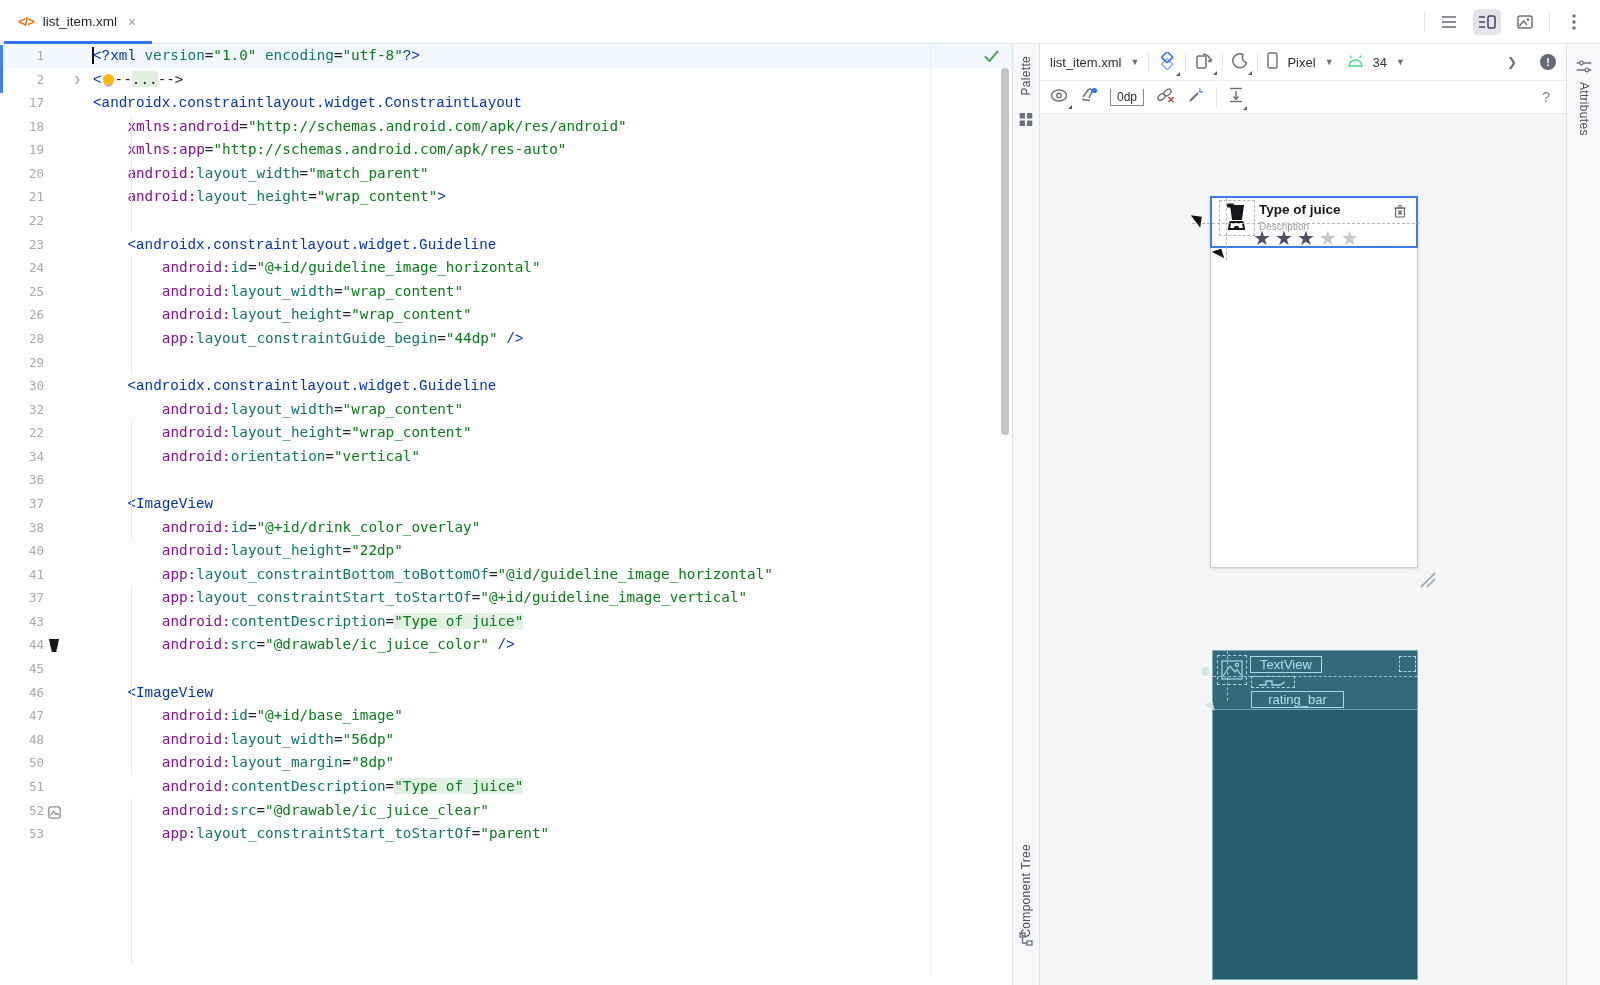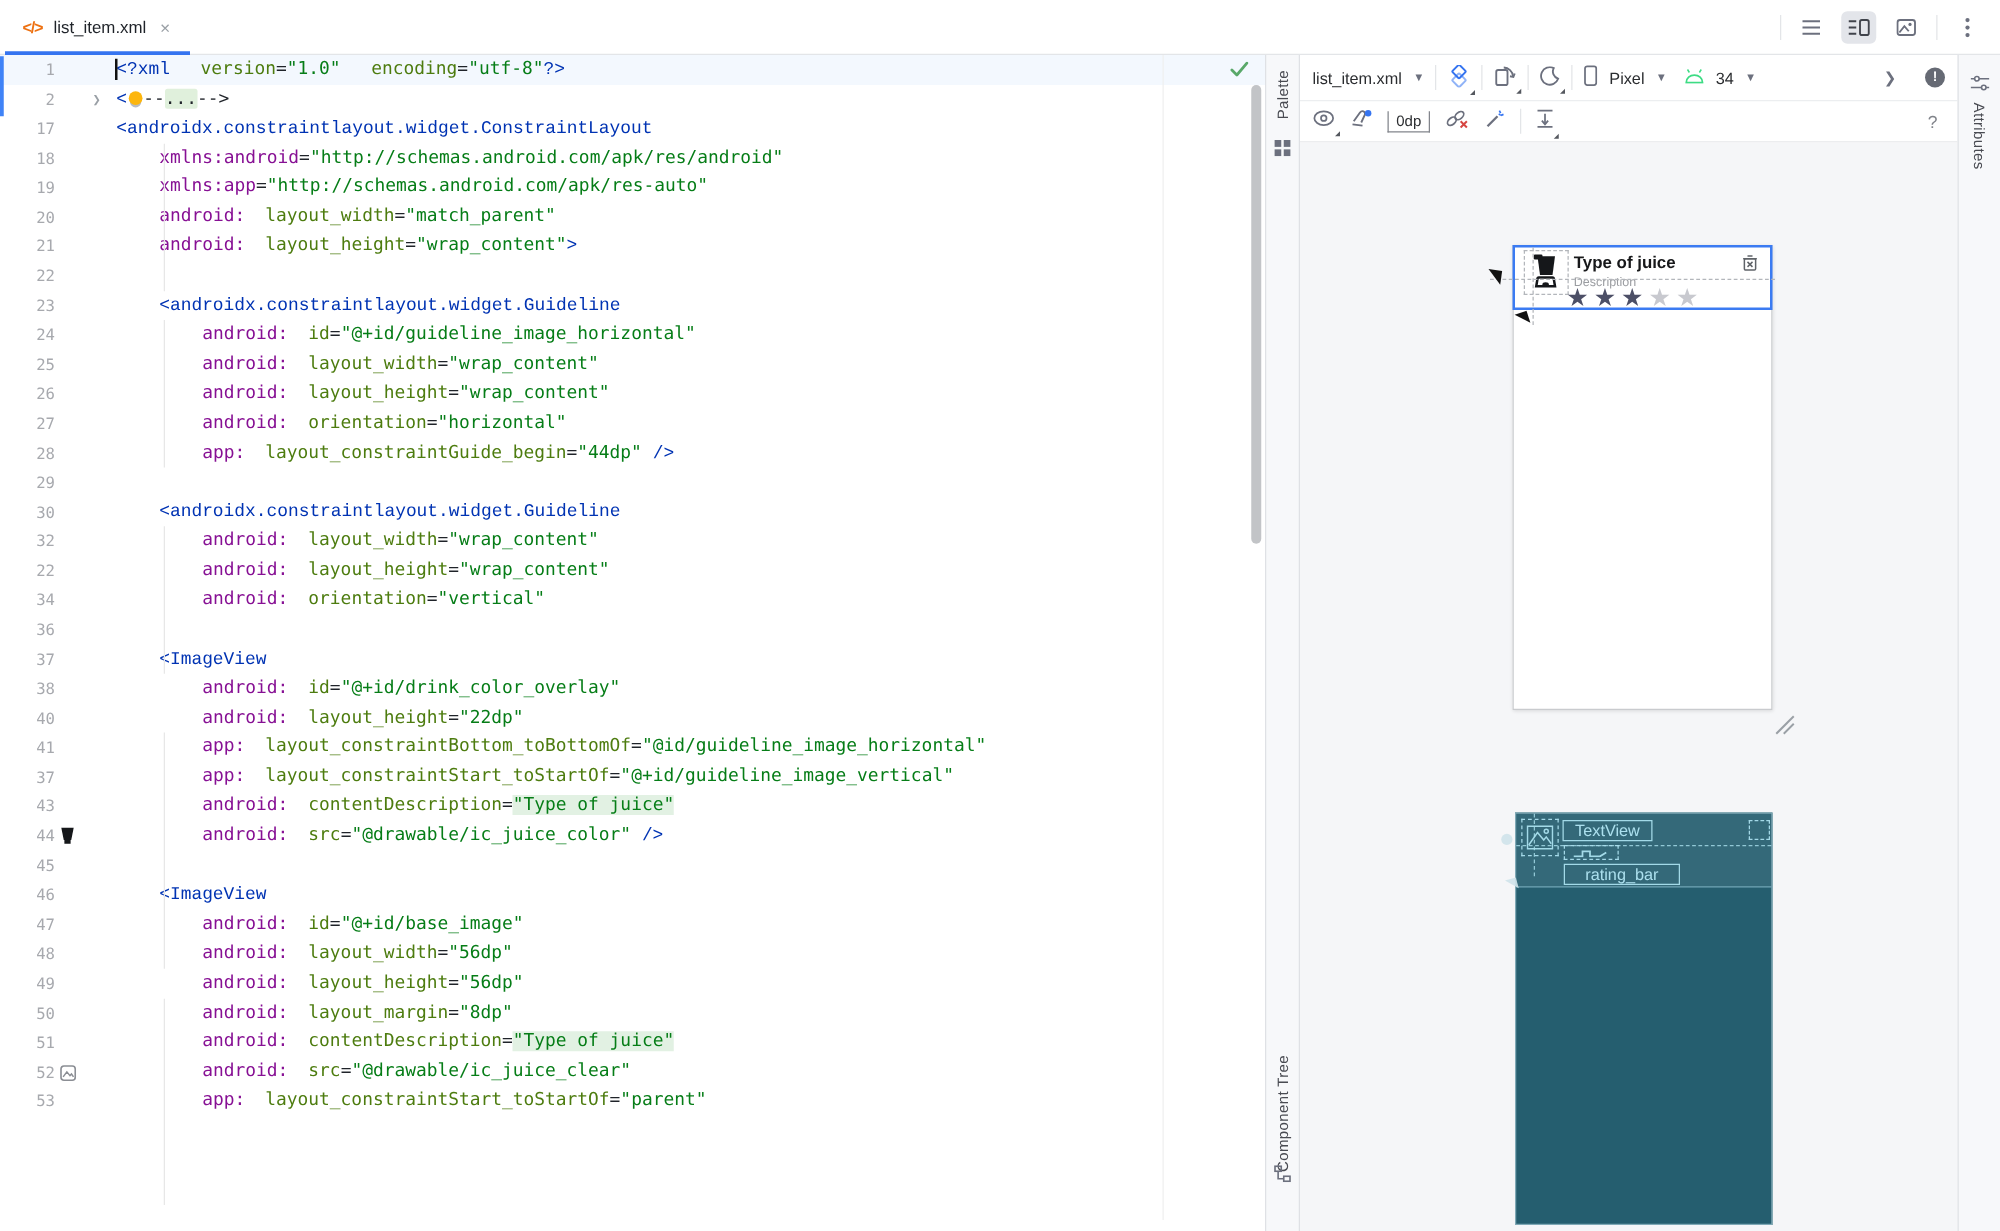--- a/index.html
+++ b/index.html
@@ -21,21 +21,21 @@
   .editor{position:absolute;left:0;top:44px;width:1012px;height:941px;background:#fff;overflow:hidden;}
   .code-row{position:relative;height:23.58px;font-family:"DejaVu Sans Mono","Liberation Mono",monospace;
             font-size:14.3px;line-height:23.58px;white-space:pre;}
   .code-row.cur{background:#F3F8FE;}
   .caret{position:absolute;left:92px;top:3px;width:1.6px;height:17px;background:#111;}
   .lnum{position:absolute;left:0;top:0;width:44px;text-align:right;color:#a7a9ae;font-size:12.5px;
         font-family:"DejaVu Sans Mono","Liberation Mono",monospace;}
   .fold{position:absolute;left:74px;top:0;color:#9aa0a6;font-size:11px;}
   .gic{position:absolute;left:48px;top:4px;}
   .ctext{position:absolute;left:93px;top:0;}
-  .tk-tag{color:#0033B3;font-family:Liberation Mono, monospace;} .tk-ns{color:#871094;} .tk-attr{color:#4d7c0f;margin-left:16px;}
+  .tk-tag{color:#0033B3;font-family:Liberation Mono, monospace;} .tk-ns{color:#871094;} .tk-attr{color:#0f766e;}
   .tk-pl{color:#1f2329;} .tk-str{color:#067D17;}
   .tk-strhl{color:#067D17;background:#E2F1E3;}
   .tk-fold{color:#1f2329;background:#E0F0DC;border-radius:2px;}
   .bulb{display:inline-block;width:11px;height:11px;background:#FDB60D;border-radius:50%;
         position:relative;top:1px;margin:0 1px;box-shadow:0 3px 0 -1px #b9bcc2;}
   .indent-guide{position:absolute;width:1px;background:#e7e7e7;}
   .rmargin{position:absolute;left:930px;top:0;width:1px;height:932px;background:#efefef;}
   .chg-marker{position:absolute;left:0;top:45px;width:3px;height:48px;background:#4083F7;}
   .vscroll{position:absolute;left:1001px;top:68px;width:8px;height:367px;background:#aeb0b4;
            border-radius:4px;opacity:.75;}
@@ -148,21 +148,20 @@
         <div class="code-row"><span class="lnum">17</span><span class="ctext" style="padding-left: 0px;"><span class="tk-tag">&lt;androidx.constraintlayout.widget.ConstraintLayout</span></span></div>
         <div class="code-row"><span class="lnum">18</span><span class="ctext" style="padding-left: 34.4px;"><span class="tk-ns">xmlns:android</span><span class="tk-pl">=</span><span class="tk-str">"http://schemas.android.com/apk/res/android"</span></span></div>
         <div class="code-row"><span class="lnum">19</span><span class="ctext" style="padding-left: 34.4px;"><span class="tk-ns">xmlns:app</span><span class="tk-pl">=</span><span class="tk-str">"http://schemas.android.com/apk/res-auto"</span></span></div>
         <div class="code-row"><span class="lnum">20</span><span class="ctext" style="padding-left: 34.4px;"><span class="tk-ns">android:</span><span class="tk-attr">layout_width</span><span class="tk-pl">=</span><span class="tk-str">"match_parent"</span></span></div>
         <div class="code-row"><span class="lnum">21</span><span class="ctext" style="padding-left: 34.4px;"><span class="tk-ns">android:</span><span class="tk-attr">layout_height</span><span class="tk-pl">=</span><span class="tk-str">"wrap_content"</span><span class="tk-tag">&gt;</span></span></div>
         <div class="code-row"><span class="lnum">22</span><span class="ctext" style="padding-left: 0px;"></span></div>
         <div class="code-row"><span class="lnum">23</span><span class="ctext" style="padding-left: 34.4px;"><span class="tk-tag">&lt;androidx.constraintlayout.widget.Guideline</span></span></div>
         <div class="code-row"><span class="lnum">24</span><span class="ctext" style="padding-left: 68.8px;"><span class="tk-ns">android:</span><span class="tk-attr">id</span><span class="tk-pl">=</span><span class="tk-str">"@+id/guideline_image_horizontal"</span></span></div>
         <div class="code-row"><span class="lnum">25</span><span class="ctext" style="padding-left: 68.8px;"><span class="tk-ns">android:</span><span class="tk-attr">layout_width</span><span class="tk-pl">=</span><span class="tk-str">"wrap_content"</span></span></div>
         <div class="code-row"><span class="lnum">26</span><span class="ctext" style="padding-left: 68.8px;"><span class="tk-ns">android:</span><span class="tk-attr">layout_height</span><span class="tk-pl">=</span><span class="tk-str">"wrap_content"</span></span></div>
-        <div class="code-row"><span class="lnum">27</span><span class="ctext" style="padding-left: 68.8px;"><span class="tk-ns">android:</span><span class="tk-attr">orientation</span><span class="tk-pl">=</span><span class="tk-str">"horizontal"</span></span></div>
         <div class="code-row"><span class="lnum">28</span><span class="ctext" style="padding-left: 68.8px;"><span class="tk-ns">app:</span><span class="tk-attr">layout_constraintGuide_begin</span><span class="tk-pl">=</span><span class="tk-str">"44dp"</span><span class="tk-pl"> </span><span class="tk-tag">/&gt;</span></span></div>
         <div class="code-row"><span class="lnum">29</span><span class="ctext" style="padding-left: 0px;"></span></div>
         <div class="code-row"><span class="lnum">30</span><span class="ctext" style="padding-left: 34.4px;"><span class="tk-tag">&lt;androidx.constraintlayout.widget.Guideline</span></span></div>
         <div class="code-row"><span class="lnum">32</span><span class="ctext" style="padding-left: 68.8px;"><span class="tk-ns">android:</span><span class="tk-attr">layout_width</span><span class="tk-pl">=</span><span class="tk-str">"wrap_content"</span></span></div>
         <div class="code-row"><span class="lnum">22</span><span class="ctext" style="padding-left: 68.8px;"><span class="tk-ns">android:</span><span class="tk-attr">layout_height</span><span class="tk-pl">=</span><span class="tk-str">"wrap_content"</span></span></div>
         <div class="code-row"><span class="lnum">34</span><span class="ctext" style="padding-left: 68.8px;"><span class="tk-ns">android:</span><span class="tk-attr">orientation</span><span class="tk-pl">=</span><span class="tk-str">"vertical"</span></span></div>
         <div class="code-row"><span class="lnum">36</span><span class="ctext" style="padding-left: 0px;"></span></div>
         <div class="code-row"><span class="lnum">37</span><span class="ctext" style="padding-left: 34.4px;"><span class="tk-tag">&lt;ImageView</span></span></div>
         <div class="code-row"><span class="lnum">38</span><span class="ctext" style="padding-left: 68.8px;"><span class="tk-ns">android:</span><span class="tk-attr">id</span><span class="tk-pl">=</span><span class="tk-str">"@+id/drink_color_overlay"</span></span></div>
         <div class="code-row"><span class="lnum">40</span><span class="ctext" style="padding-left: 68.8px;"><span class="tk-ns">android:</span><span class="tk-attr">layout_height</span><span class="tk-pl">=</span><span class="tk-str">"22dp"</span></span></div>
@@ -170,21 +169,20 @@
         <div class="code-row"><span class="lnum">37</span><span class="ctext" style="padding-left: 68.8px;"><span class="tk-ns">app:</span><span class="tk-attr">layout_constraintStart_toStartOf</span><span class="tk-pl">=</span><span class="tk-str">"@+id/guideline_image_vertical"</span></span></div>
         <div class="code-row"><span class="lnum">43</span><span class="ctext" style="padding-left: 68.8px;"><span class="tk-ns">android:</span><span class="tk-attr">contentDescription</span><span class="tk-pl">=</span><span class="tk-strhl">"Type of juice"</span></span></div>
         <div class="code-row"><span class="lnum">44</span><span class="gic"><svg width="12" height="14" viewBox="0 0 12 14">
               <path d="M1 0 L11 0 L9 10 L3 10 Z" fill="#15171a"></path>
               <rect x="3.5" y="10" width="5" height="3" fill="#15171a"></rect>
             </svg></span><span class="ctext" style="padding-left: 68.8px;"><span class="tk-ns">android:</span><span class="tk-attr">src</span><span class="tk-pl">=</span><span class="tk-str">"@drawable/ic_juice_color"</span><span class="tk-pl"> </span><span class="tk-tag">/&gt;</span></span></div>
         <div class="code-row"><span class="lnum">45</span><span class="ctext" style="padding-left: 0px;"></span></div>
         <div class="code-row"><span class="lnum">46</span><span class="ctext" style="padding-left: 34.4px;"><span class="tk-tag">&lt;ImageView</span></span></div>
         <div class="code-row"><span class="lnum">47</span><span class="ctext" style="padding-left: 68.8px;"><span class="tk-ns">android:</span><span class="tk-attr">id</span><span class="tk-pl">=</span><span class="tk-str">"@+id/base_image"</span></span></div>
         <div class="code-row"><span class="lnum">48</span><span class="ctext" style="padding-left: 68.8px;"><span class="tk-ns">android:</span><span class="tk-attr">layout_width</span><span class="tk-pl">=</span><span class="tk-str">"56dp"</span></span></div>
-        <div class="code-row"><span class="lnum">49</span><span class="ctext" style="padding-left: 68.8px;"><span class="tk-ns">android:</span><span class="tk-attr">layout_height</span><span class="tk-pl">=</span><span class="tk-str">"56dp"</span></span></div>
         <div class="code-row"><span class="lnum">50</span><span class="ctext" style="padding-left: 68.8px;"><span class="tk-ns">android:</span><span class="tk-attr">layout_margin</span><span class="tk-pl">=</span><span class="tk-str">"8dp"</span></span></div>
         <div class="code-row"><span class="lnum">51</span><span class="ctext" style="padding-left: 68.8px;"><span class="tk-ns">android:</span><span class="tk-attr">contentDescription</span><span class="tk-pl">=</span><span class="tk-strhl">"Type of juice"</span></span></div>
         <div class="code-row"><span class="lnum">52</span><span class="gic"><svg width="13" height="13" viewBox="0 0 13 13">
               <rect x="0.8" y="0.8" width="11.4" height="11.4" rx="2.4" fill="none" stroke="#8b8e94" stroke-width="1.3"></rect>
               <path d="M2.5 9.5 L5.5 5.5 L8 8.5 L9.2 7.2 L10.8 9.5" fill="none" stroke="#8b8e94" stroke-width="1.2"></path>
             </svg></span><span class="ctext" style="padding-left: 68.8px;"><span class="tk-ns">android:</span><span class="tk-attr">src</span><span class="tk-pl">=</span><span class="tk-str">"@drawable/ic_juice_clear"</span></span></div>
         <div class="code-row"><span class="lnum">53</span><span class="ctext" style="padding-left: 68.8px;"><span class="tk-ns">app:</span><span class="tk-attr">layout_constraintStart_toStartOf</span><span class="tk-pl">=</span><span class="tk-str">"parent"</span></span></div>
       </div>
     <div class="rmargin"></div>
 

